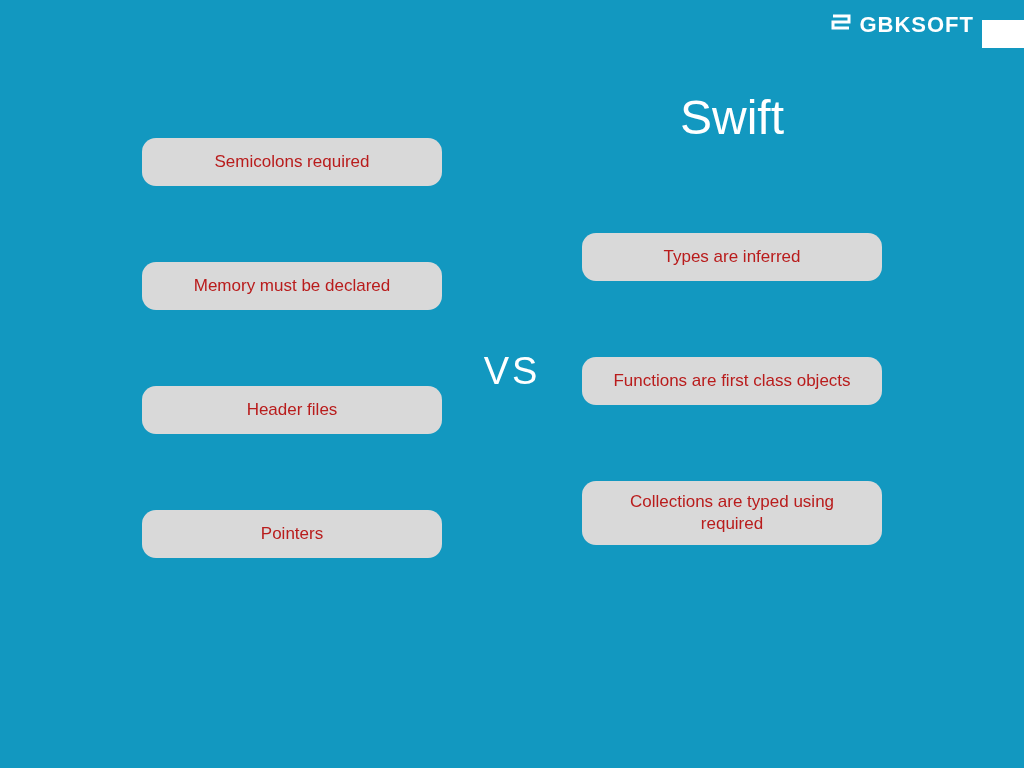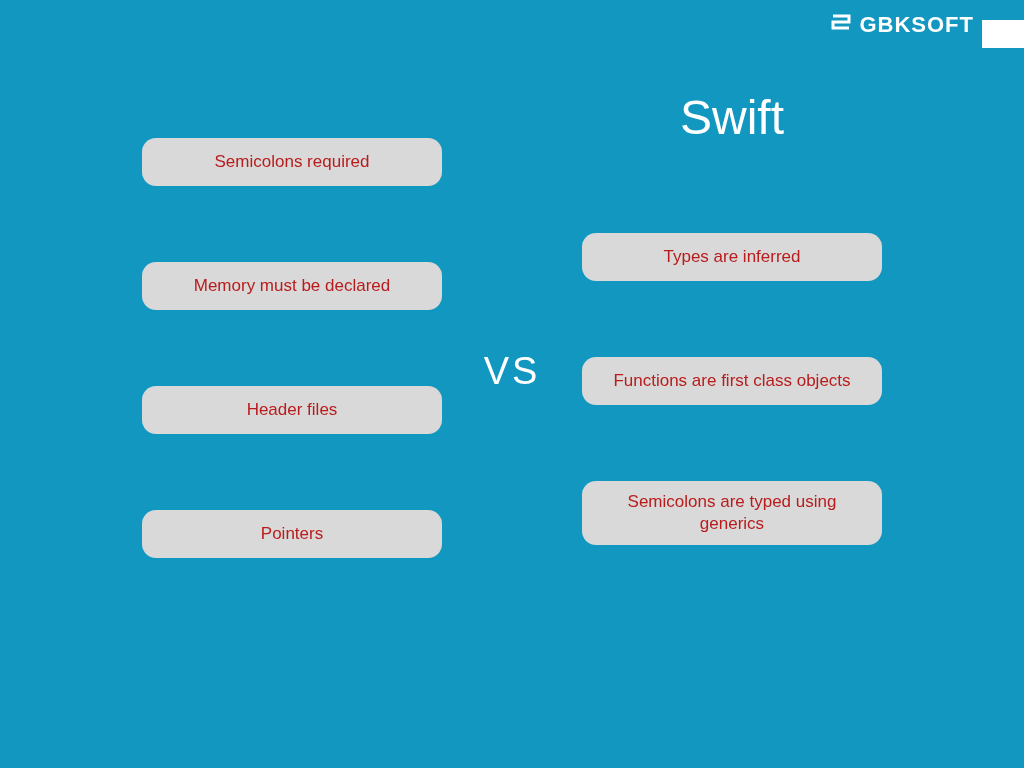--- a/index.html
+++ b/index.html
@@ -111,15 +111,15 @@
   </div>
 
   <div class="vs-container">
     <div class="vs-text">VS</div>
   </div>
 
   <div class="column">
     <div class="column-title">Swift</div>
     <div class="pill">Types are inferred</div>
     <div class="pill">Functions are first class objects</div>
-    <div class="pill">Semicolons are typed using generics</div>
+    <div class="pill">Collections are typed using required</div>
   </div>
 </div>
 
 </body></html>

